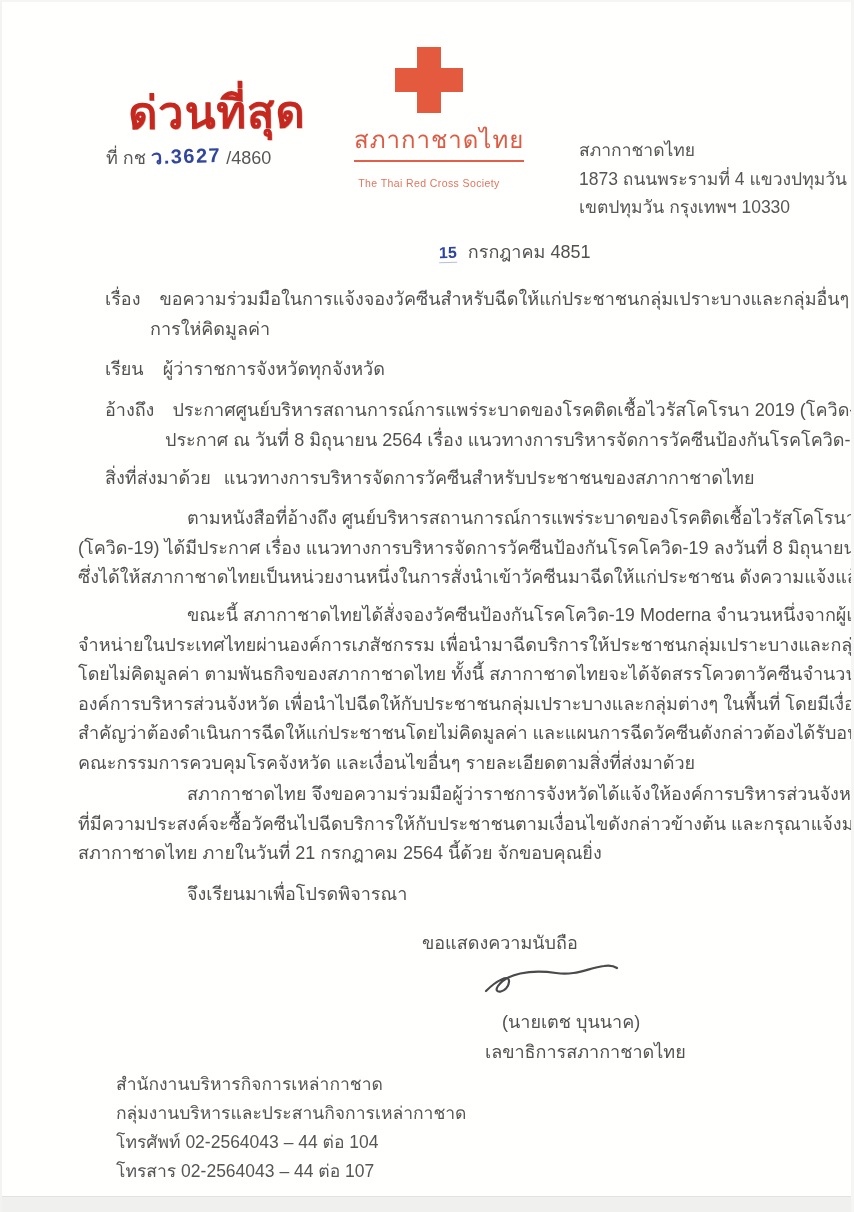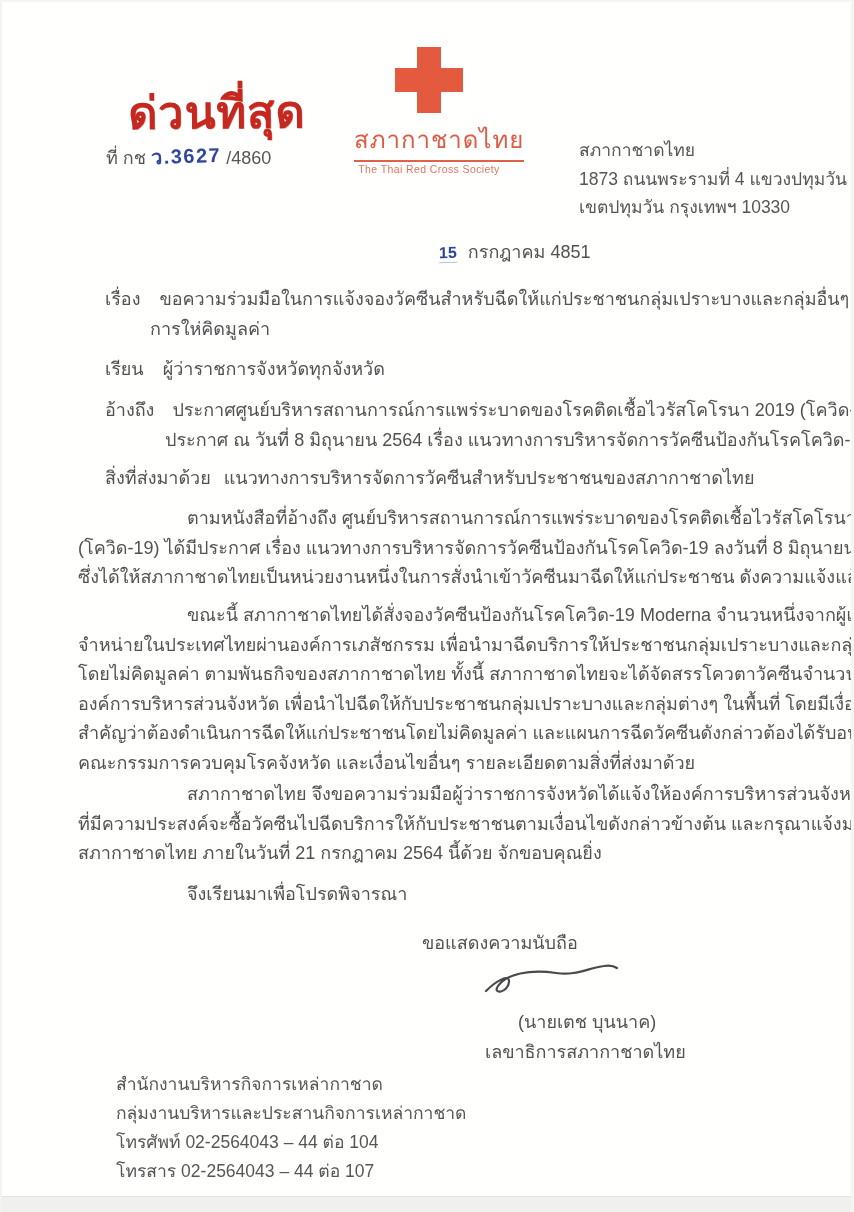--- a/index.html
+++ b/index.html
@@ -32,21 +32,21 @@
 
   
   .logo { left: 352px; top: 45px; width: 150px; text-align: center; }
   .cross { position: relative; width: 68px; height: 66px; margin: 0 auto; }
   .cross .v { position: absolute; left: 22px; top: 0; width: 24px; height: 66px; background: #e45a3e; }
   .cross .h { position: absolute; left: 0; top: 21px; width: 68px; height: 24px; background: #e45a3e; }
   .logo-th {
     margin-top: 7px; font-size: 24px; color: #dd5b44; letter-spacing: 1px;
     border-bottom: 2px solid #e0604a; padding-bottom: 1px; display: inline-block;
   }
-  .logo-en { font-size: 10.5px; color: #e2745f; letter-spacing: 0.4px; margin-top: 1px; }
+  .logo-en { font-size: 10.5px; color: #e2745f; letter-spacing: 0.4px; margin-top: 15px; }
 
   
   .addr { left: 577px; top: 134px; font-size: 17.5px; line-height: 28.5px; color: #565656; }
 
   
   .dateline { left: 437px; top: 235px; font-size: 18px; color: #515151; }
   .dateline .day {
     color: #2e459e; font-weight: 700; font-size: 16px;
     display: inline-block; transform: rotate(-1deg); margin-right: 6px;
     border-bottom: 1px solid rgba(46,69,158,.35);
@@ -148,21 +148,21 @@
   </div>
 
   <div class="abs txt" style="left:185px; top:878px;">จึงเรียนมาเพื่อโปรดพิจารณา</div>
 
   <div class="abs txt" style="left:420px; top:927px;">ขอแสดงความนับถือ</div>
 
   <svg class="abs" style="left:478px; top:955px;" width="150" height="48" viewBox="0 0 150 48">
     <path class="sig-svg" d="M6 34 C16 24, 30 16, 29 25 C28 36, 12 38, 18 29 C26 17, 50 12, 76 16 C96 19, 108 11, 124 9 C130 8, 134 9, 137 11"></path>
   </svg>
 
-  <div class="abs txt" style="left:516px; top:1006px;">(นายเตช  บุนนาค)</div>
+  <div class="abs txt" style="left:500px; top:1006px;">(นายเตช  บุนนาค)</div>
   <div class="abs txt" style="left:483px; top:1036px;">เลขาธิการสภากาชาดไทย</div>
 
   <div class="abs footer">
     <div>สำนักงานบริหารกิจการเหล่ากาชาด</div>
     <div>กลุ่มงานบริหารและประสานกิจการเหล่ากาชาด</div>
     <div>โทรศัพท์ 02-2564043 – 44 ต่อ 104</div>
     <div>โทรสาร 02-2564043 – 44 ต่อ 107</div>
   </div>
 
   <div class="abs scan-bottom"></div>

